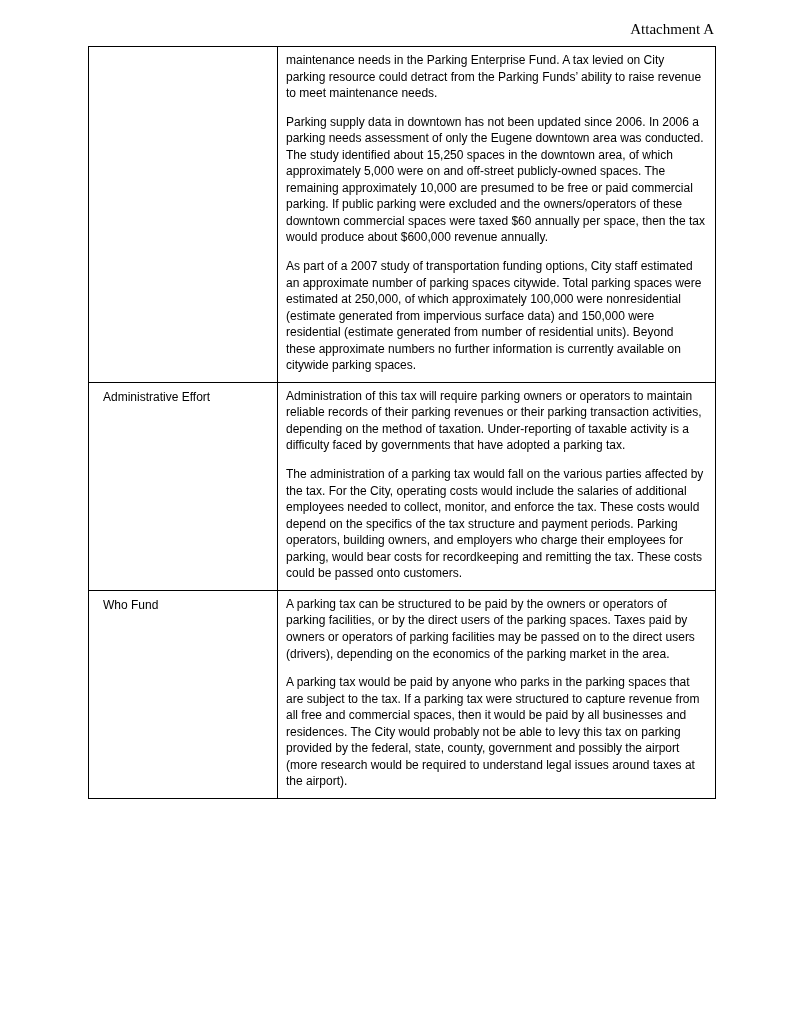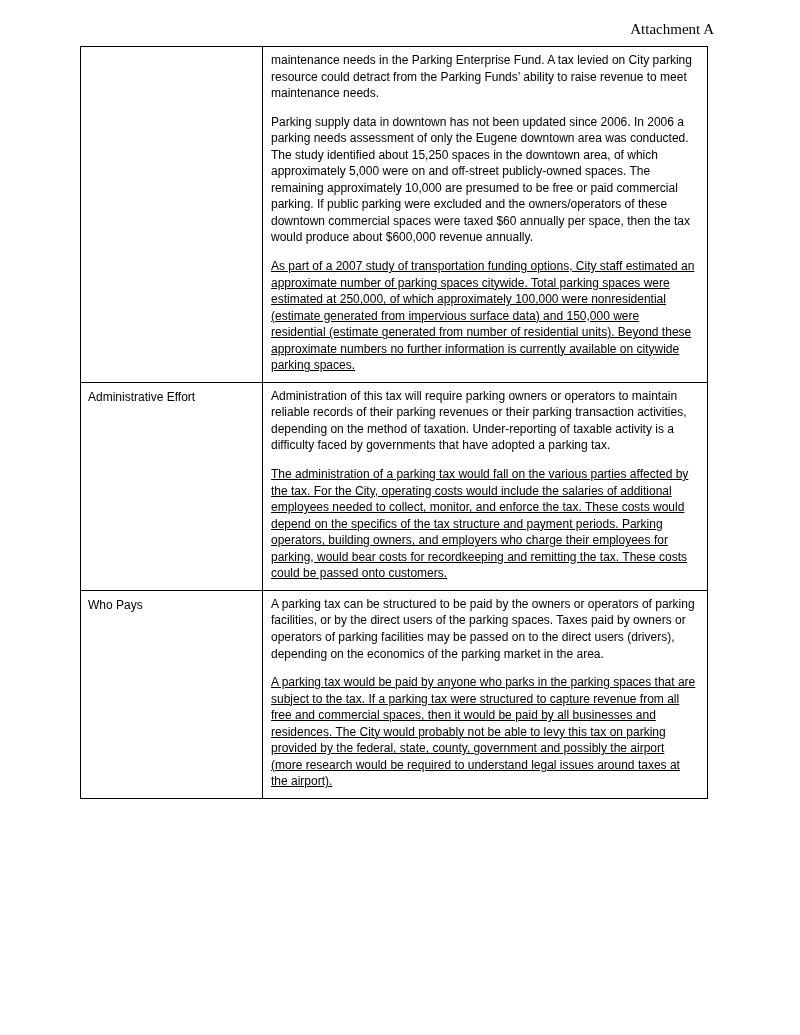--- a/index.html
+++ b/index.html
@@ -16,44 +16,43 @@
     position:absolute;
     top:21px;
     right:86px;
     font-family:"Liberation Serif", serif;
     font-size:15px;
     color:#000;
   }
   table.doc-table {
     position:absolute;
     top:46px;
-    left:80px;
+    left:88px;
     width:628px;
     border-collapse:collapse;
     table-layout:fixed;
   }
   table.doc-table td {
     border:1px solid #000;
     vertical-align:top;
     font-size:12px;
     line-height:1.38;
   }
   td.label-cell {
     width:168px;
-    padding:6px 6px 6px 7px;
+    padding:6px 6px 6px 14px;
   }
   td.content-cell {
     padding:5px 10px 6px 8px;
   }
   td.content-cell p {
     margin:0 0 12px 0;
   }
   td.content-cell p:last-child {
     margin-bottom:2px;
-    text-decoration:underline;
   }
   .side-page-number {
     position:absolute;
     top:926px;
     left:732px;
     font-size:11.5px;
     font-family:"Liberation Sans", sans-serif;
   }
   .footer-agenda {
     position:absolute;
@@ -91,21 +90,21 @@
         </td>
       </tr>
       <tr>
         <td class="label-cell">Administrative Effort</td>
         <td class="content-cell">
           <p>Administration of this tax will require parking owners or operators to maintain reliable records of their parking revenues or their parking transaction activities, depending on the method of taxation. Under-reporting of taxable activity is a difficulty faced by governments that have adopted a parking tax.</p>
           <p>The administration of a parking tax would fall on the various parties affected by the tax. For the City, operating costs would include the salaries of additional employees needed to collect, monitor, and enforce the tax. These costs would depend on the specifics of the tax structure and payment periods. Parking operators, building owners, and employers who charge their employees for parking, would bear costs for recordkeeping and remitting the tax. These costs could be passed onto customers.</p>
         </td>
       </tr>
       <tr>
-        <td class="label-cell">Who Pays</td>
+        <td class="label-cell">Who Fund</td>
         <td class="content-cell">
           <p>A parking tax can be structured to be paid by the owners or operators of parking facilities, or by the direct users of the parking spaces. Taxes paid by owners or operators of parking facilities may be passed on to the direct users (drivers), depending on the economics of the parking market in the area.</p>
           <p>A parking tax would be paid by anyone who parks in the parking spaces that are subject to the tax. If a parking tax were structured to capture revenue from all free and commercial spaces, then it would be paid by all businesses and residences. The City would probably not be able to levy this tax on parking provided by the federal, state, county, government and possibly the airport (more research would be required to understand legal issues around taxes at the airport).</p>
         </td>
       </tr>
     </tbody>
   </table>
 
   <div class="side-page-number">75</div>
 

